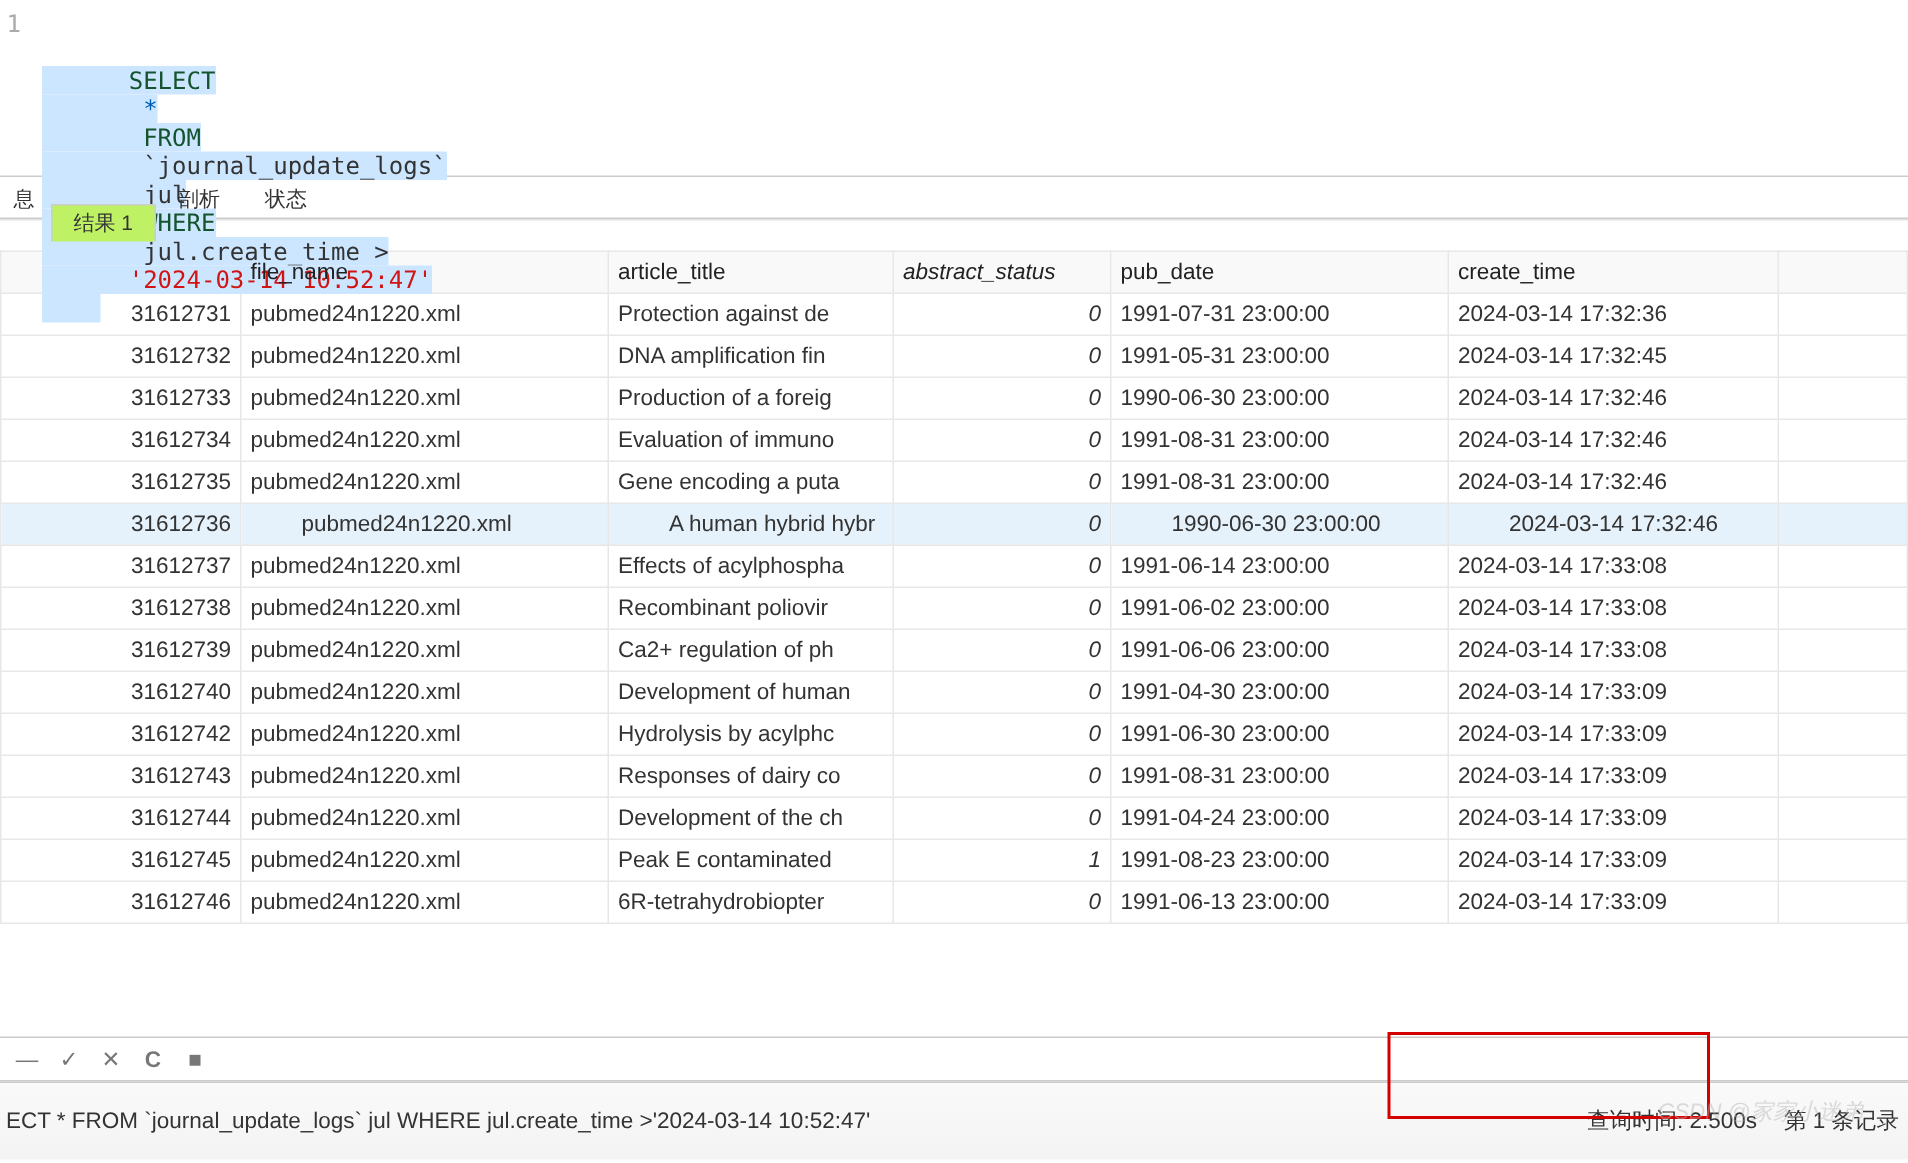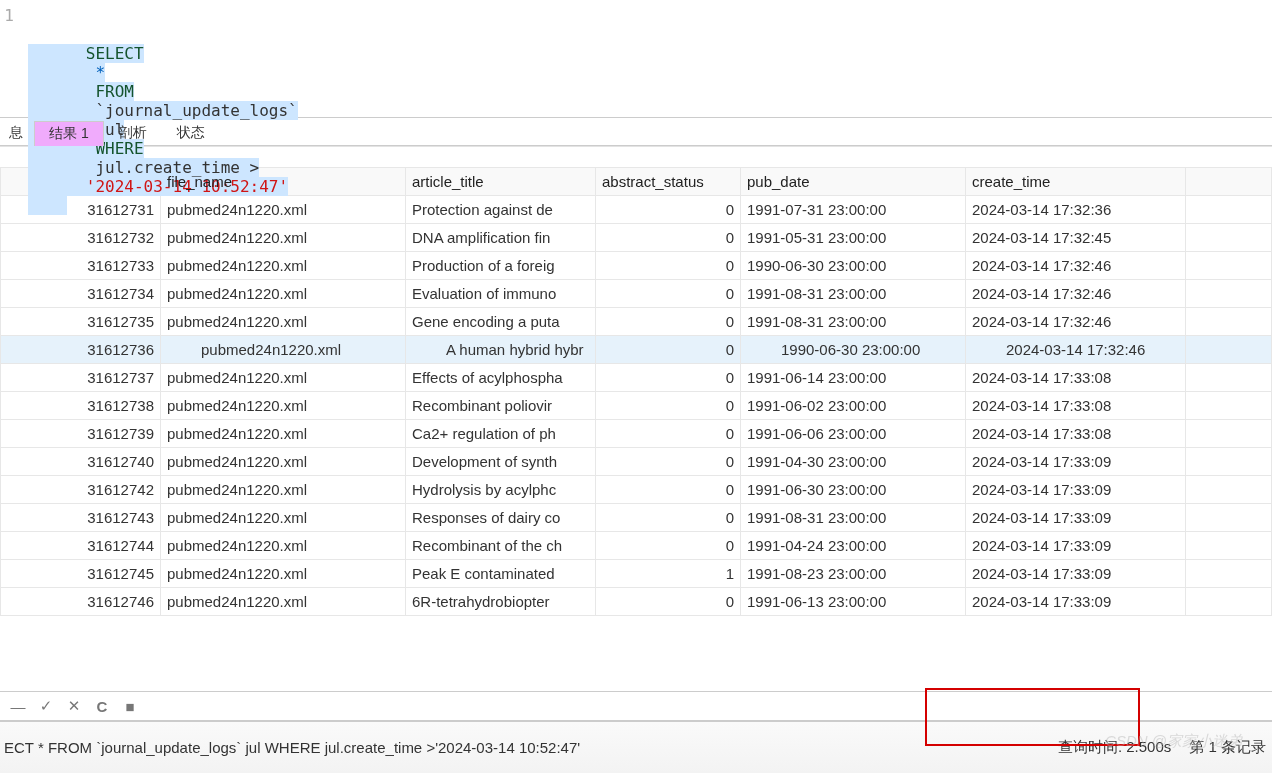--- a/index.html
+++ b/index.html
@@ -46,24 +46,24 @@
   }
   .tab {
     padding: 3px 14px;
     font-size: 14px;
     border: 1px solid transparent;
     border-bottom: none;
     color: #333;
     cursor: pointer;
   }
   .tab.active {
-    background: #f0abfc;
+    background: #bef264;
     border-color: #ccc;
     position: relative;
-    top: 1px;
+    top: 16px;
   }
   .tab.partial { padding-left:6px; padding-right:10px; }
   .grid-wrapper {
     height: 545px;
     overflow: hidden;
     border-top: 1px solid #e3e3e3;
   }
   table.grid {
     width: 100%;
     border-collapse: collapse;
@@ -82,21 +82,21 @@
   table.grid th {
     background: #f9f9f9;
     font-weight: normal;
     text-align: left;
     color: #222;
   }
   table.grid tr.selected td { background: #e6f2fb; padding-left: 40px; }
   .col-id { width:160px; text-align:right; padding-right:10px;}
   .col-file { width:245px; }
   .col-title { width:190px; }
-  .col-abs { width:145px; text-align:right; padding-right:10px;}
+  .col-abs { width:145px; text-align:right; padding-right:10px;font-style:italic;}
   .col-pub { width:225px; }
   .col-create { width:220px; }
   .col-pad { width:auto; }
   th.col-id, th.col-abs { text-align:left; }
   th.col-id { padding-left:4px; }
   .toolbar {
     height: 30px;
     border-top: 1px solid #ccc;
     border-bottom: 1px solid #ccc;
     display:flex;
@@ -255,21 +255,21 @@
           <td class="col-file">pubmed24n1220.xml</td>
           <td class="col-title">Ca2+ regulation of ph</td>
           <td class="col-abs">0</td>
           <td class="col-pub">1991-06-06 23:00:00</td>
           <td class="col-create">2024-03-14 17:33:08</td>
           <td class="col-pad"></td>
         </tr>
         <tr>
           <td class="col-id">31612740</td>
           <td class="col-file">pubmed24n1220.xml</td>
-          <td class="col-title">Development of synth</td>
+          <td class="col-title">Development of human</td>
           <td class="col-abs">0</td>
           <td class="col-pub">1991-04-30 23:00:00</td>
           <td class="col-create">2024-03-14 17:33:09</td>
           <td class="col-pad"></td>
         </tr>
         <tr>
           <td class="col-id">31612742</td>
           <td class="col-file">pubmed24n1220.xml</td>
           <td class="col-title">Hydrolysis by acylphc</td>
           <td class="col-abs">0</td>
@@ -282,21 +282,21 @@
           <td class="col-file">pubmed24n1220.xml</td>
           <td class="col-title">Responses of dairy co</td>
           <td class="col-abs">0</td>
           <td class="col-pub">1991-08-31 23:00:00</td>
           <td class="col-create">2024-03-14 17:33:09</td>
           <td class="col-pad"></td>
         </tr>
         <tr>
           <td class="col-id">31612744</td>
           <td class="col-file">pubmed24n1220.xml</td>
-          <td class="col-title">Recombinant of the ch</td>
+          <td class="col-title">Development of the ch</td>
           <td class="col-abs">0</td>
           <td class="col-pub">1991-04-24 23:00:00</td>
           <td class="col-create">2024-03-14 17:33:09</td>
           <td class="col-pad"></td>
         </tr>
         <tr>
           <td class="col-id">31612745</td>
           <td class="col-file">pubmed24n1220.xml</td>
           <td class="col-title">Peak E contaminated</td>
           <td class="col-abs">1</td>

